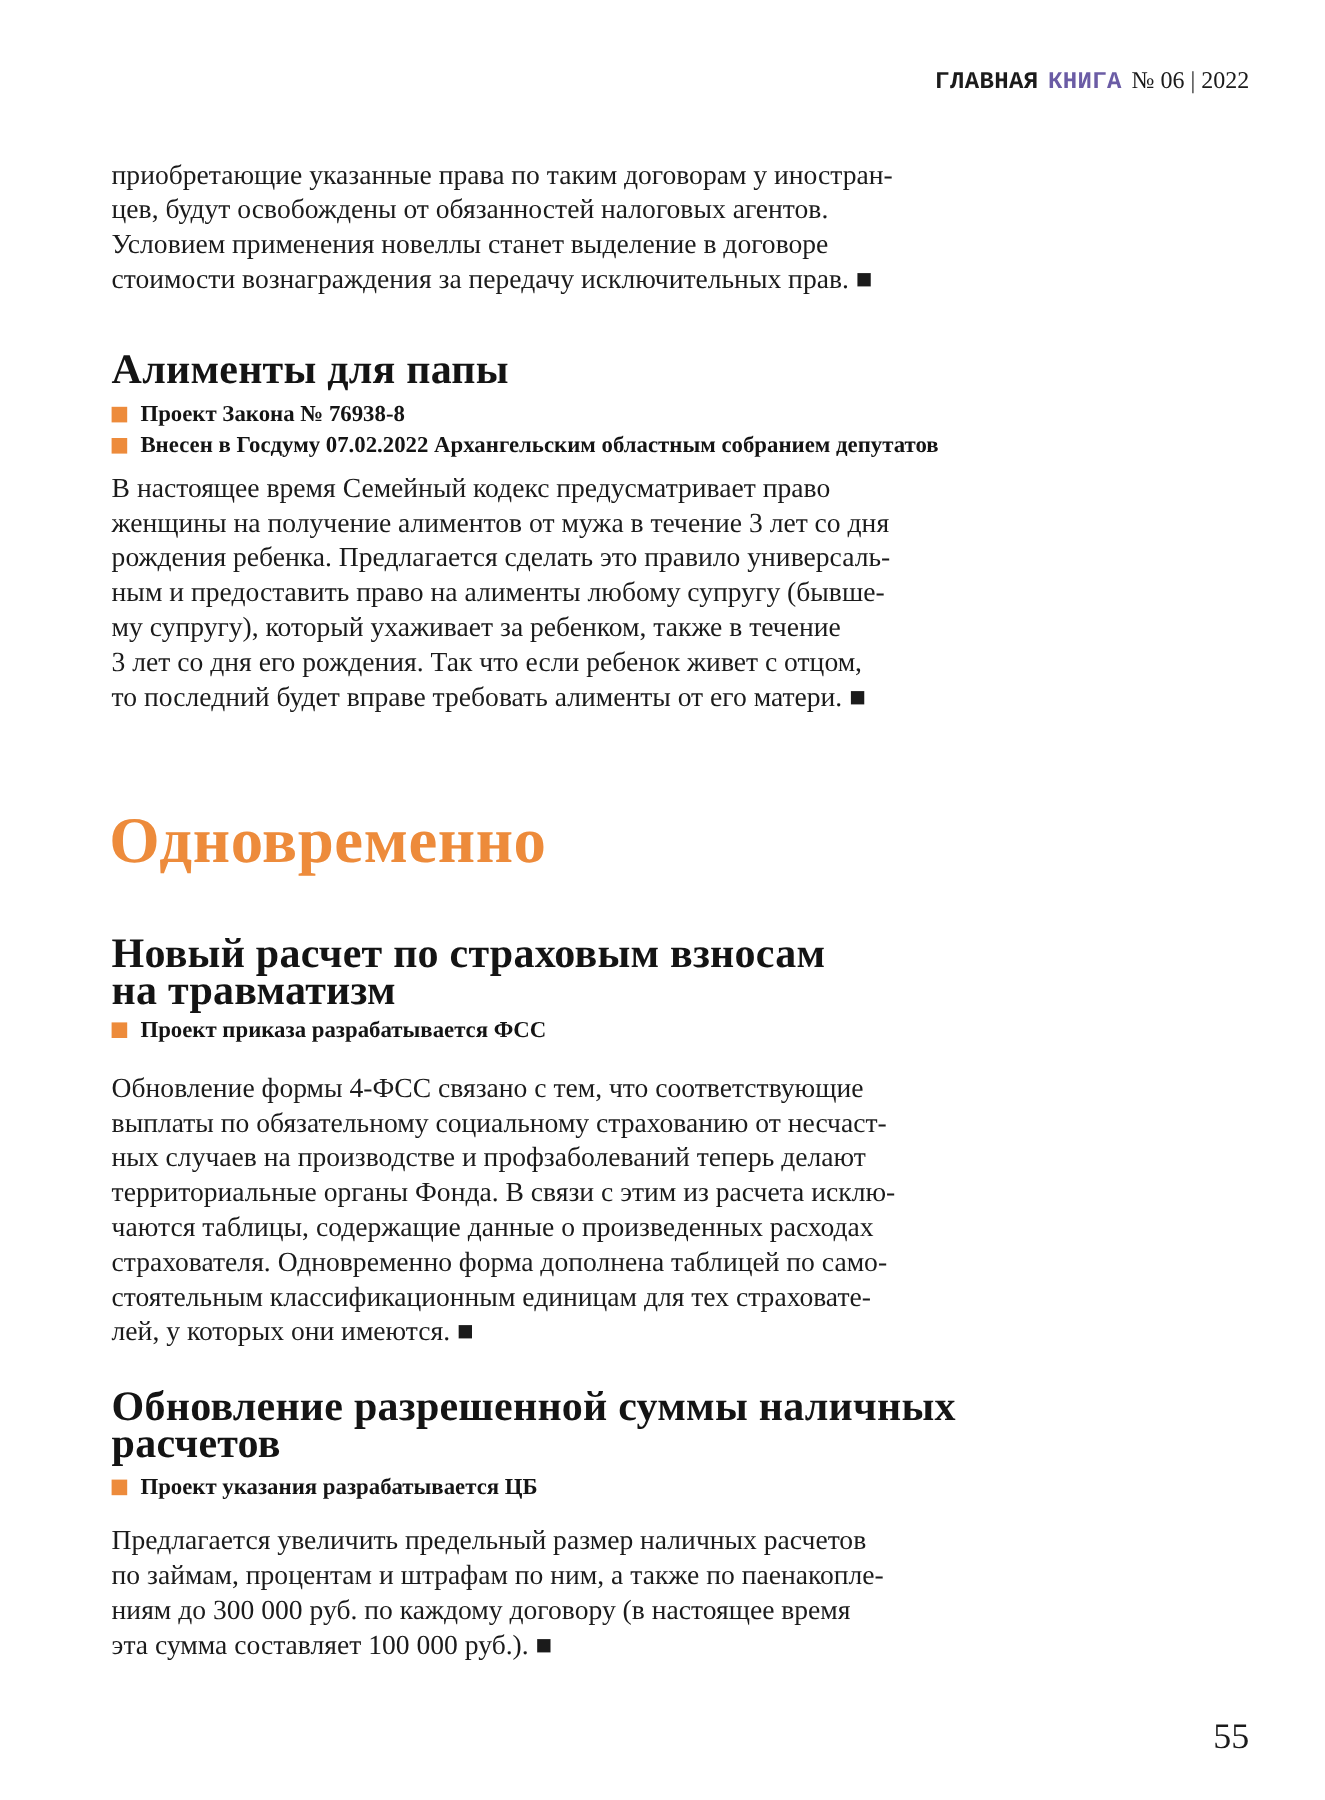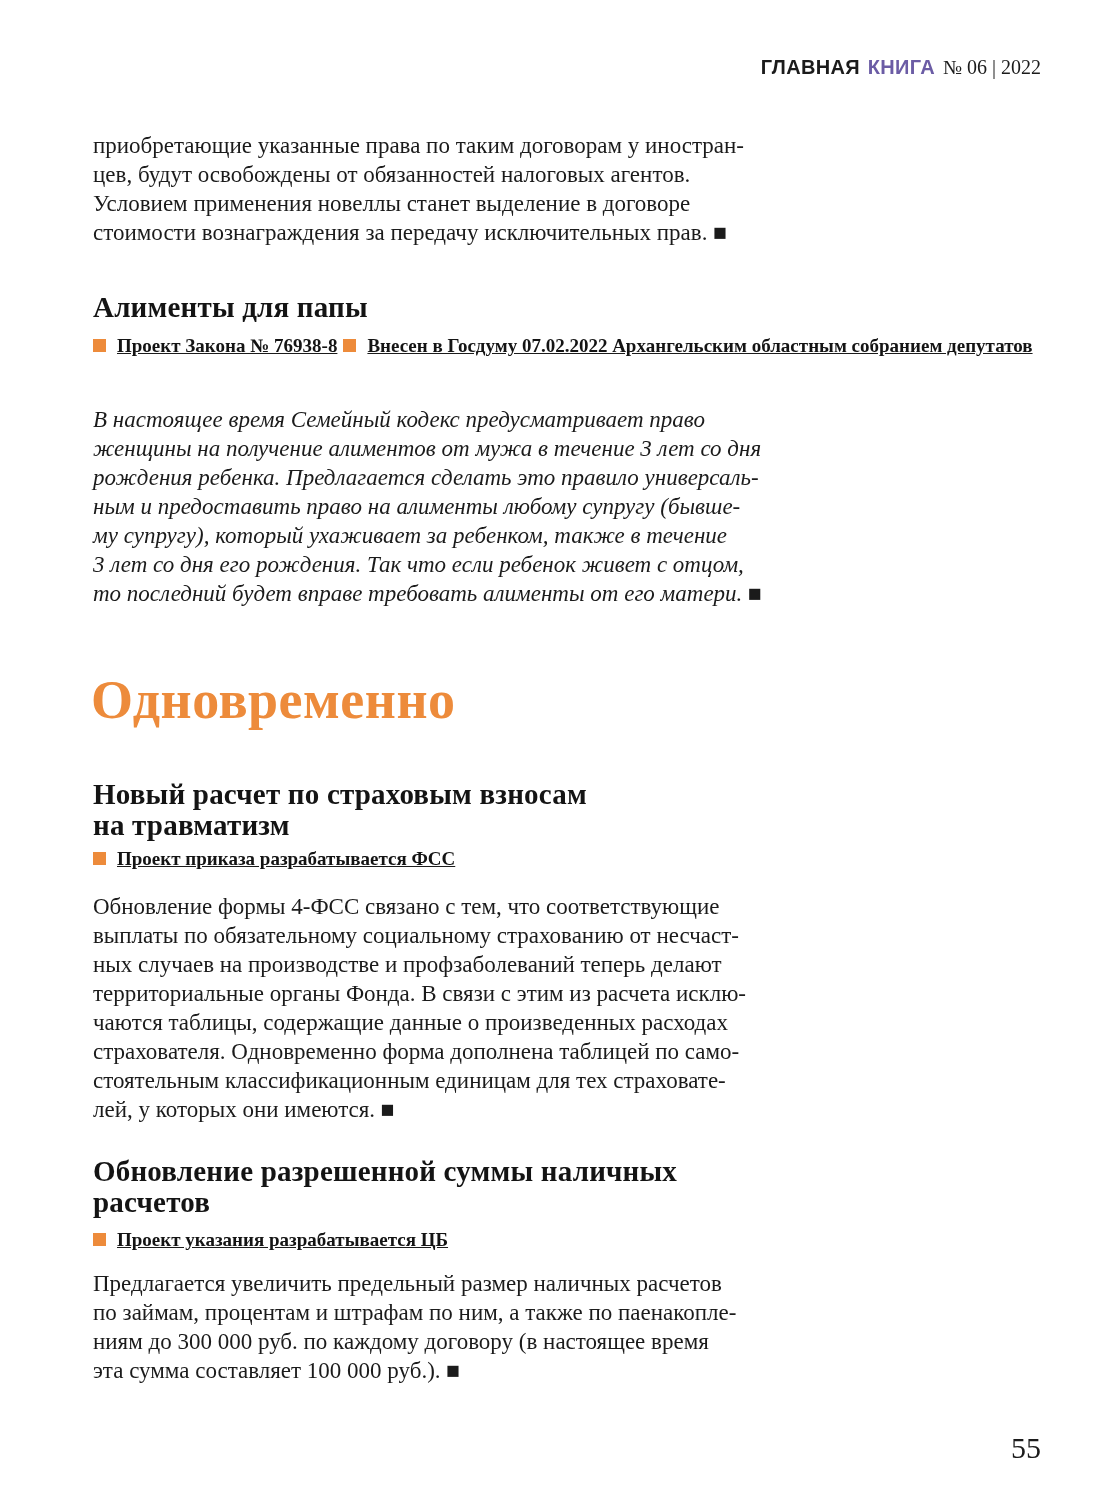--- a/index.html
+++ b/index.html
@@ -19,21 +19,21 @@
   .magazine-header {
     position: absolute;
     top: 56px;
     right: 63px;
     display: flex;
     align-items: baseline;
     gap: 8px;
     white-space: nowrap;
   }
   .logo-part {
-    font-family: Liberation Sans, sans-serif;
+    font-family: Liberation Mono, monospace;
     font-weight: 700;
     font-size: 20px;
     letter-spacing: 0.3px;
     color: #1b1b1b;
   }
   .logo-accent { color: #6B5CA5; }
   .issue {
     font-family: "Liberation Serif", "DejaVu Serif", serif;
     font-weight: 400;
     font-size: 20px;
@@ -44,30 +44,30 @@
   .body-text {
     position: absolute;
     left: 93px;
     width: 700px;
     font-size: 23px;
     line-height: 29px;
     white-space: pre-line;
     color: #1b1b1b;
   }
   #intro-paragraph   { top: 131px; }
-  #article1-body     { top: 405px; font-style: italic; }
+  #article1-body     { top: 392px; }
   #article2-body     { top: 892px; }
   #article3-body     { top: 1269px; }
 
   
   .article-title {
     position: absolute;
     left: 93px;
     font-weight: 700;
-    font-size: 29px;
+    font-size: 35px;
     line-height: 31px;
     white-space: pre-line;
     letter-spacing: 0.2px;
     color: #141414;
   }
   #article1-title { top: 292px; }
   #article2-title { top: 779px; }
   #article3-title { top: 1156px; }
 
   
@@ -80,23 +80,22 @@
     font-weight: 700;
     letter-spacing: 0.5px;
     color: #ED8B3B;
   }
 
   
   .meta {
     position: absolute;
     left: 93px;
     display: flex;
-    flex-direction: row;
+    flex-direction: column;
     gap: 6px;
-    text-decoration: underline;
   }
   #article1-meta { top: 336px; }
   #article2-meta { top: 849px; }
   #article3-meta { top: 1230px; }
   .meta-row {
     display: flex;
     align-items: flex-start;
     gap: 11px;
     font-weight: 700;
     font-size: 19px;

